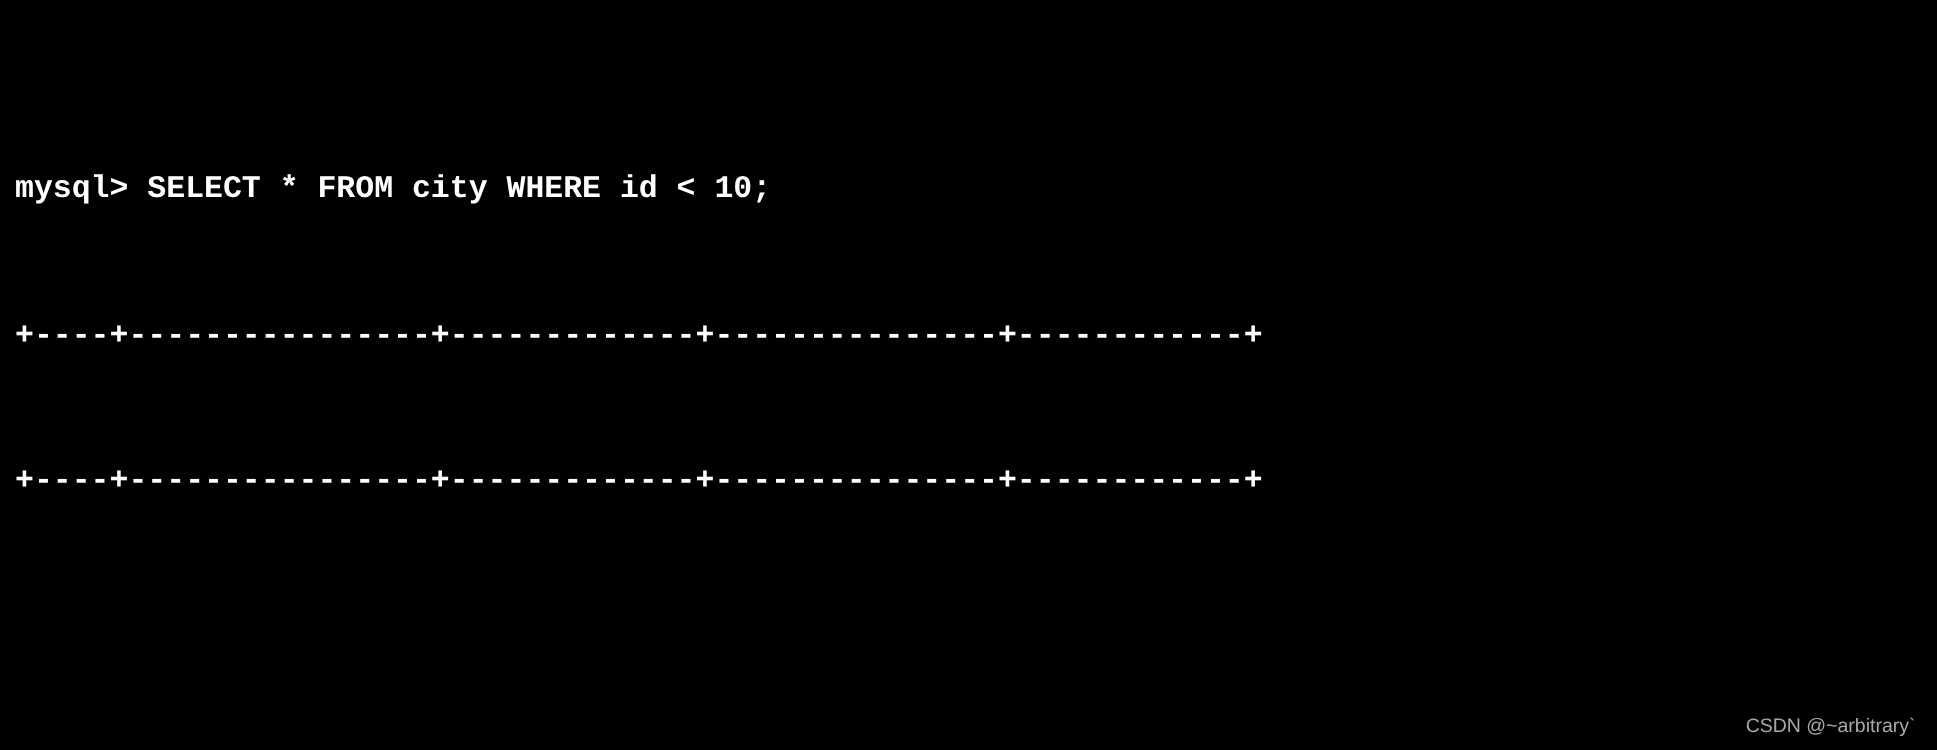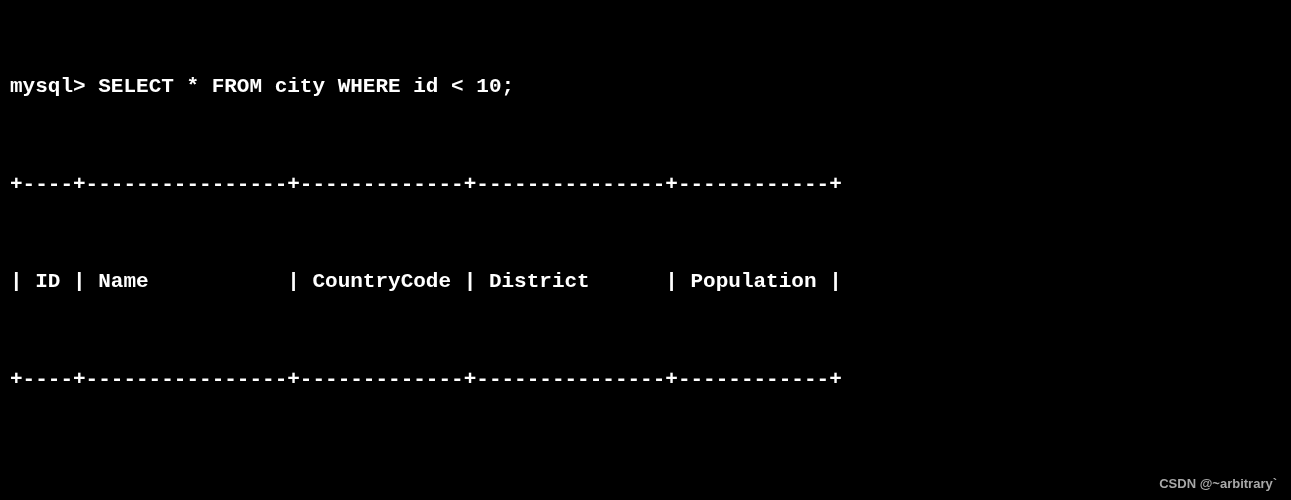--- a/index.html
+++ b/index.html
@@ -18,38 +18,38 @@
       height: 500px;
       overflow: hidden;
       line-height: 1.55;
       position: relative;
     }
     .terminal {
       white-space: pre;
     }
     .prompt-line {
       white-space: pre;
+      margin-top: 40px;
     }
     .watermark {
       position: absolute;
       bottom: 6px;
       right: 14px;
       font-size: 13px;
-      font-weight: bold;
+      font-weight: normal;
       color: #a8a8a8;
       font-family: Arial, sans-serif;
     }
   </style>
 </head>
 <body>
 
 <div class="terminal">
   <div class="prompt-line"><span>mysql&gt; </span><span>SELECT * FROM city WHERE id &lt; 10;</span></div>
   <div>+----+----------------+-------------+---------------+------------+</div>
-  <div>| ID | Name           | CountryCode | District      | Population |</div>
   <div>+----+----------------+-------------+---------------+------------+</div>
   
   
   
   
   
   
   
   
   

